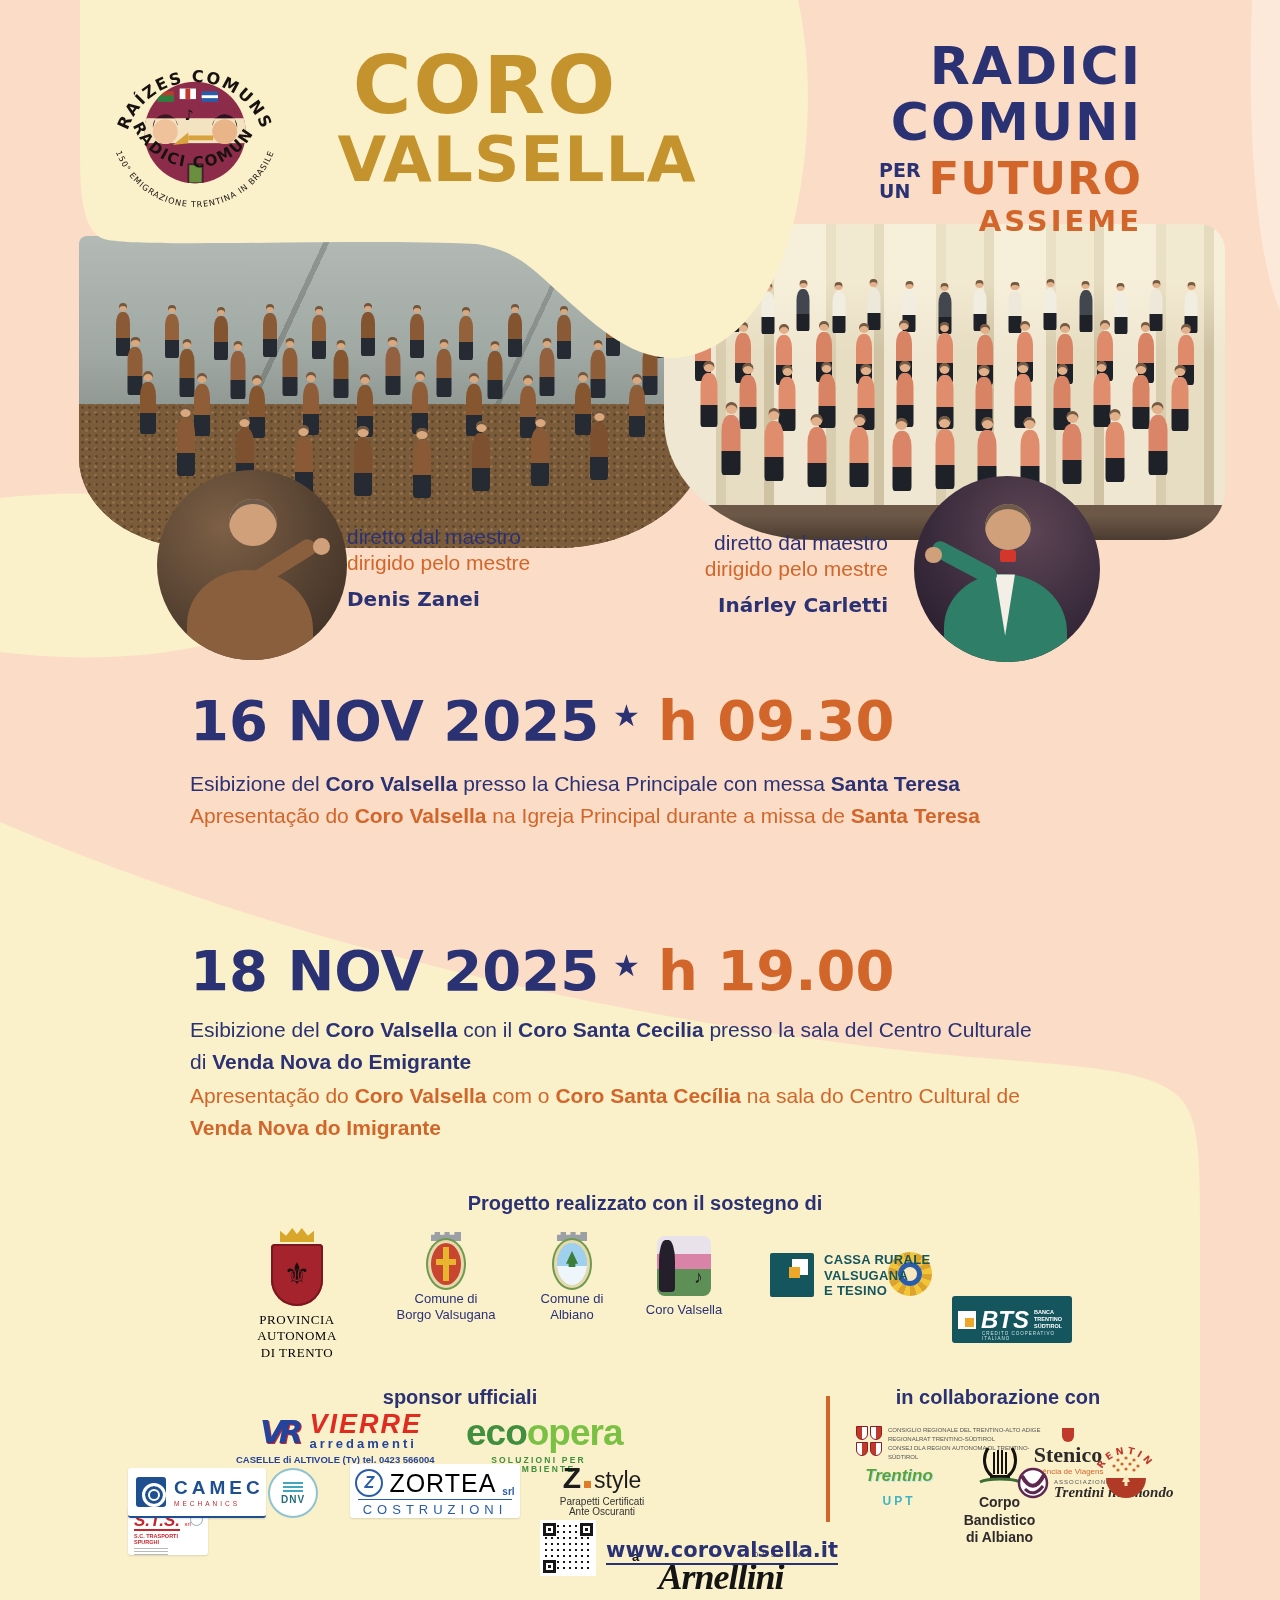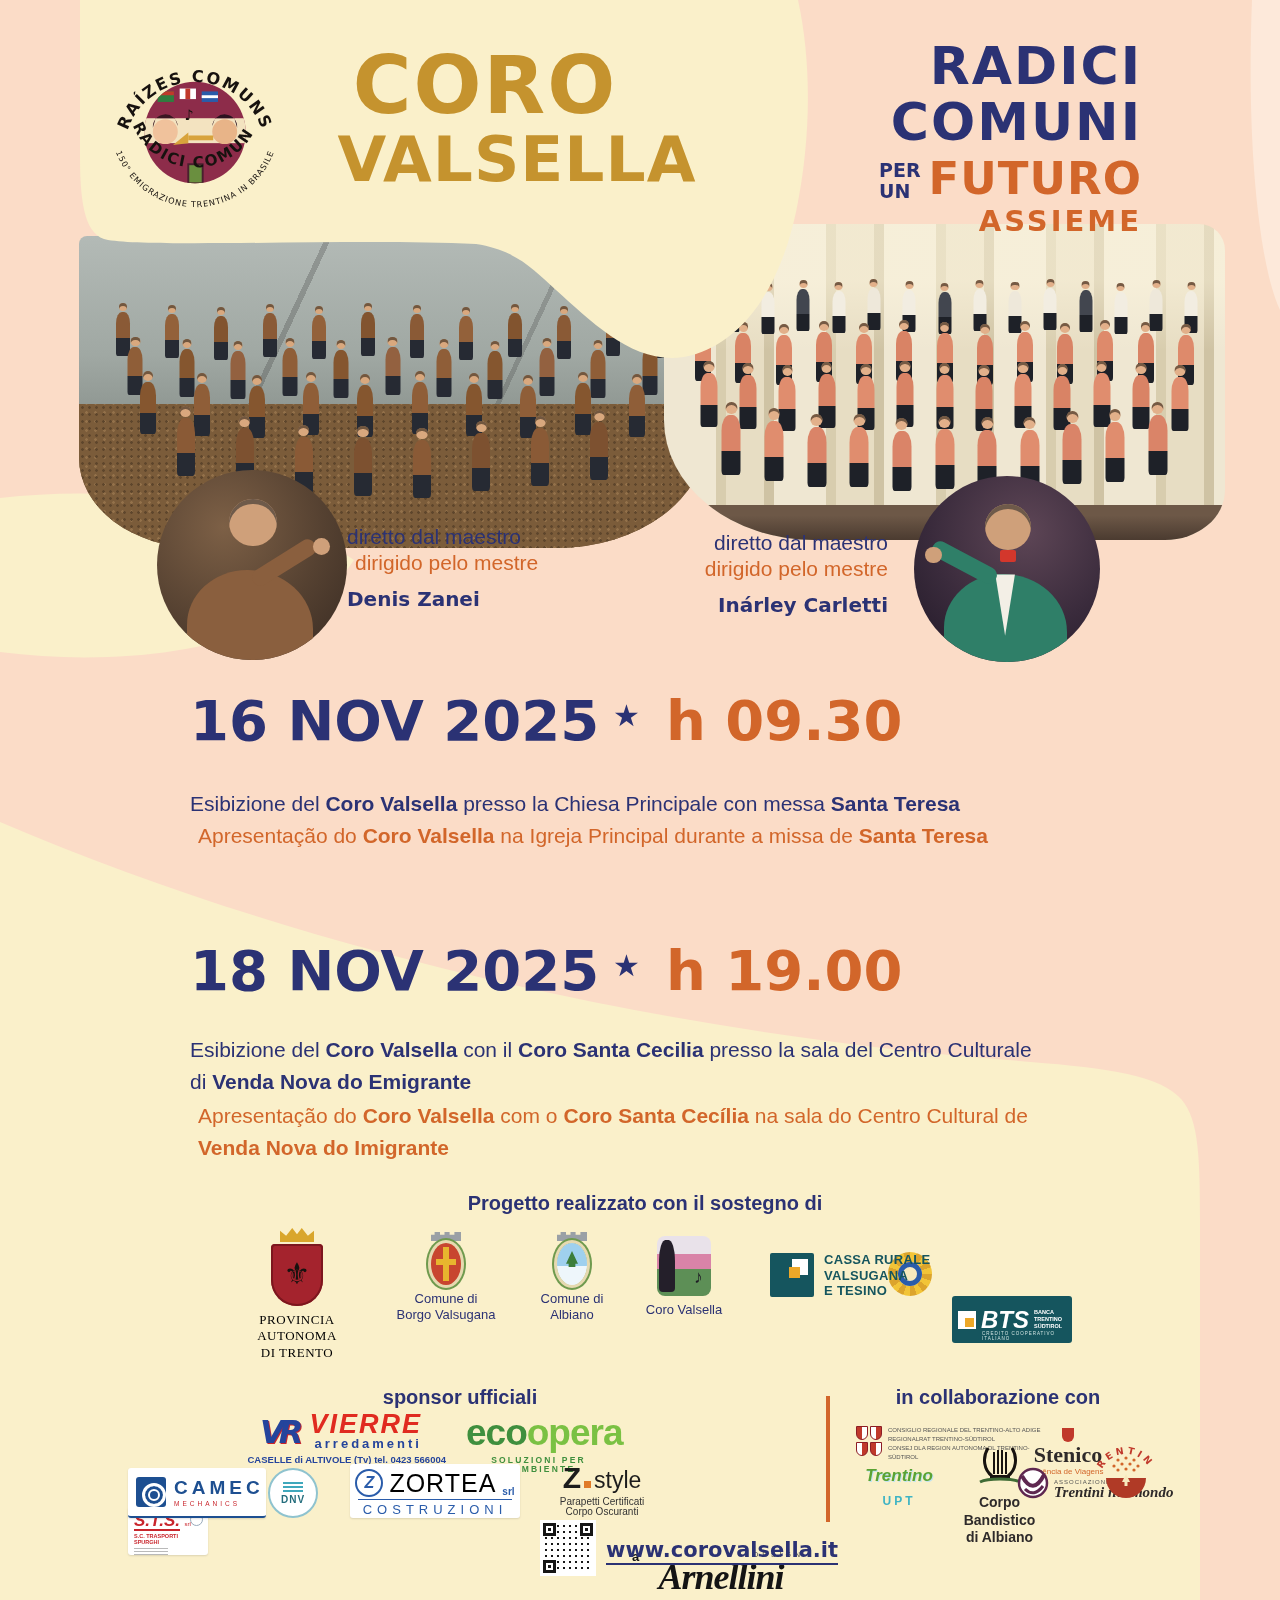--- a/index.html
+++ b/index.html
@@ -47,42 +47,42 @@
     background:#cfa07a;box-shadow:inset 0 5px 0 #6e5a4a;}
   .cond .carm{position:absolute;width:38%;height:9%;border-radius:8px;transform:rotate(-32deg);}
   .cond-left .carm{left:48%;top:44%;background:#8a5f3e;}
   .cond-right .carm{left:8%;top:42%;background:#2f7f68;transform:rotate(28deg);}
   .cond .chand{position:absolute;width:9%;height:9%;border-radius:50%;background:#cfa07a;}
   .cond-left .chand{left:82%;top:36%;}
   .cond-right .chand{left:6%;top:38%;}
   .cond-right .cbow{position:absolute;left:46%;top:40%;width:9%;height:6%;border-radius:2px;background:#d3372c;}
 
   
-  .navy{color:#2b3274;} .orange{color:#d2662a;padding-left:8px;}
+  .navy{color:#2b3274;} .orange{color:#d2662a;}
   .title-block{left:292px;top:48px;width:450px;text-align:center;z-index:5;color:#c5932e;
     font-family:"DejaVu Sans",sans-serif;font-weight:800;line-height:.95;}
   .title1{font-size:80px;letter-spacing:2px;transform:translateX(-32px);}
   .title2{font-size:63px;letter-spacing:1px;margin-top:6px;}
   .campaign{right:138px;top:40px;text-align:right;z-index:5;font-family:"DejaVu Sans",sans-serif;font-weight:800;line-height:1;}
   .camp1,.camp2{font-size:52px;color:#2b3274;letter-spacing:2px;}
   .camp2{margin-top:4px;}
   .camp-row{display:flex;justify-content:flex-end;align-items:flex-end;gap:8px;margin-top:8px;}
   .perun{display:flex;flex-direction:column;align-items:flex-start;gap:2px;color:#2b3274;font-size:19px;}
   .futuro{font-size:45px;color:#d2662a;letter-spacing:1px;}
   .assieme{font-size:29px;color:#d2662a;letter-spacing:3px;margin-top:6px;}
 
   .cond-text{z-index:5;font-size:21px;line-height:1.25;}
   .cond-text .cname{font-size:20px;font-weight:800;margin-top:10px;font-family:"DejaVu Sans",sans-serif;}
   .cond-text-left{left:347px;top:524px;text-align:left;}
   .cond-text-right{right:392px;top:530px;text-align:right;}
 
   
   .event-head{left:190px;font-family:"DejaVu Sans",sans-serif;font-weight:800;font-size:56px;z-index:5;white-space:nowrap;}
   .event-head .star{font-size:30px;vertical-align:14px;padding:0 18px 0 14px;}
-  .event-desc{left:190px;width:880px;font-size:21px;line-height:32px;z-index:5;margin-top:20px;}
+  .event-desc{left:190px;width:880px;font-size:21px;line-height:32px;z-index:5;}
   .event-desc b{font-weight:700;}
 
   
   .section-head{z-index:5;color:#2b3274;font-size:20px;font-weight:600;text-align:center;}
   .logo-item{z-index:5;text-align:center;}
   .crest-cap{font-size:13px;color:#2b3274;line-height:1.25;margin-top:6px;}
   .serif-cap{font-family:"Liberation Serif",serif;color:#000000;font-size:13px;letter-spacing:.5px;}
   .shield-pat{width:52px;height:62px;background:#a4232d;border-radius:4px 4px 26px 26px;margin:0 auto;position:relative;
     box-shadow:inset 0 0 0 2px #7c161e;}
   .shield-pat .eagle{position:absolute;left:50%;top:50%;transform:translate(-50%,-52%);color:#17120f;font-size:30px;line-height:1;}
@@ -117,21 +117,21 @@
   .bts-bottom{position:absolute;left:30px;bottom:2px;color:#cfe3e1;font-size:4.5px;letter-spacing:1px;}
 
   
   .card{background:#fff;border-radius:3px;box-shadow:0 1px 2px rgba(0,0,0,.12);}
   .sts{width:80px;height:48px;padding:5px 6px;box-sizing:border-box;text-align:left;position:relative;}
   .sts-name{color:#c9252c;font-weight:800;font-style:italic;font-size:17px;line-height:1;border-bottom:2px solid #c9252c;display:inline-block;}
   .sts-srl{color:#c9252c;font-size:6px;}
   .sts-tag{color:#c9252c;font-size:5.5px;font-weight:700;margin-top:2px;}
   .sts-lines{margin-top:3px;width:34px;height:8px;background:repeating-linear-gradient(180deg,#b9b9b9 0 1px,transparent 1px 3px);}
   .sts-stamp{position:absolute;right:5px;top:6px;width:11px;height:11px;border-radius:50%;border:1px solid #9ab;}
-  .vierre{text-align:right;}
+  .vierre{text-align:left;}
   .vr-row{display:flex;align-items:center;justify-content:center;gap:6px;}
   .vr-mark{font-family:"DejaVu Sans",sans-serif;font-weight:800;font-style:italic;font-size:32px;color:#24449c;
     text-shadow:1px 1px 0 #c9252c;letter-spacing:-6px;line-height:1;padding-right:6px;}
   .vierre-name{color:#e02b20;font-weight:800;font-style:italic;font-size:27px;letter-spacing:2px;line-height:.9;}
   .vierre-sub{color:#24449c;font-weight:700;font-size:13px;letter-spacing:3px;}
   .vierre-cap{color:#24449c;font-size:9.5px;font-weight:700;margin-top:3px;}
   .eco{text-align:center;line-height:1;}
   .eco-main{font-size:37px;font-weight:600;letter-spacing:-1px;}
   .eco-main .e1{color:#3f8f3e;} .eco-main .e2{color:#7ac143;}
   .eco-cap{color:#3f8f3e;font-size:8.5px;letter-spacing:2.2px;font-weight:700;margin-top:5px;}
@@ -801,21 +801,21 @@
   </div>
 
   <div class="abs zstyle" style="left:552px;top:1462px;width:100px">
     <div class="zstyle-row">
       <span class="zs-z">Z</span>
       <span class="zs-dot"></span>
       <span class="zs-name">style</span>
     </div>
     <div class="zs-cap">
       <div>Parapetti Certificati</div>
-      <div>Corpo Oscuranti</div>
+      <div>Ante Oscuranti</div>
     </div>
   </div>
 
   <div class="abs arnellini" style="left:636px;top:1420px;width:170px">
     <span class="arn-a">a</span>
     <div class="arn-name">Arnellini</div>
     <div class="arn-design">DESIGN</div>
   </div>
 
   <div class="abs divider-v" style="left:826px;top:1396px;height:126px"></div>

